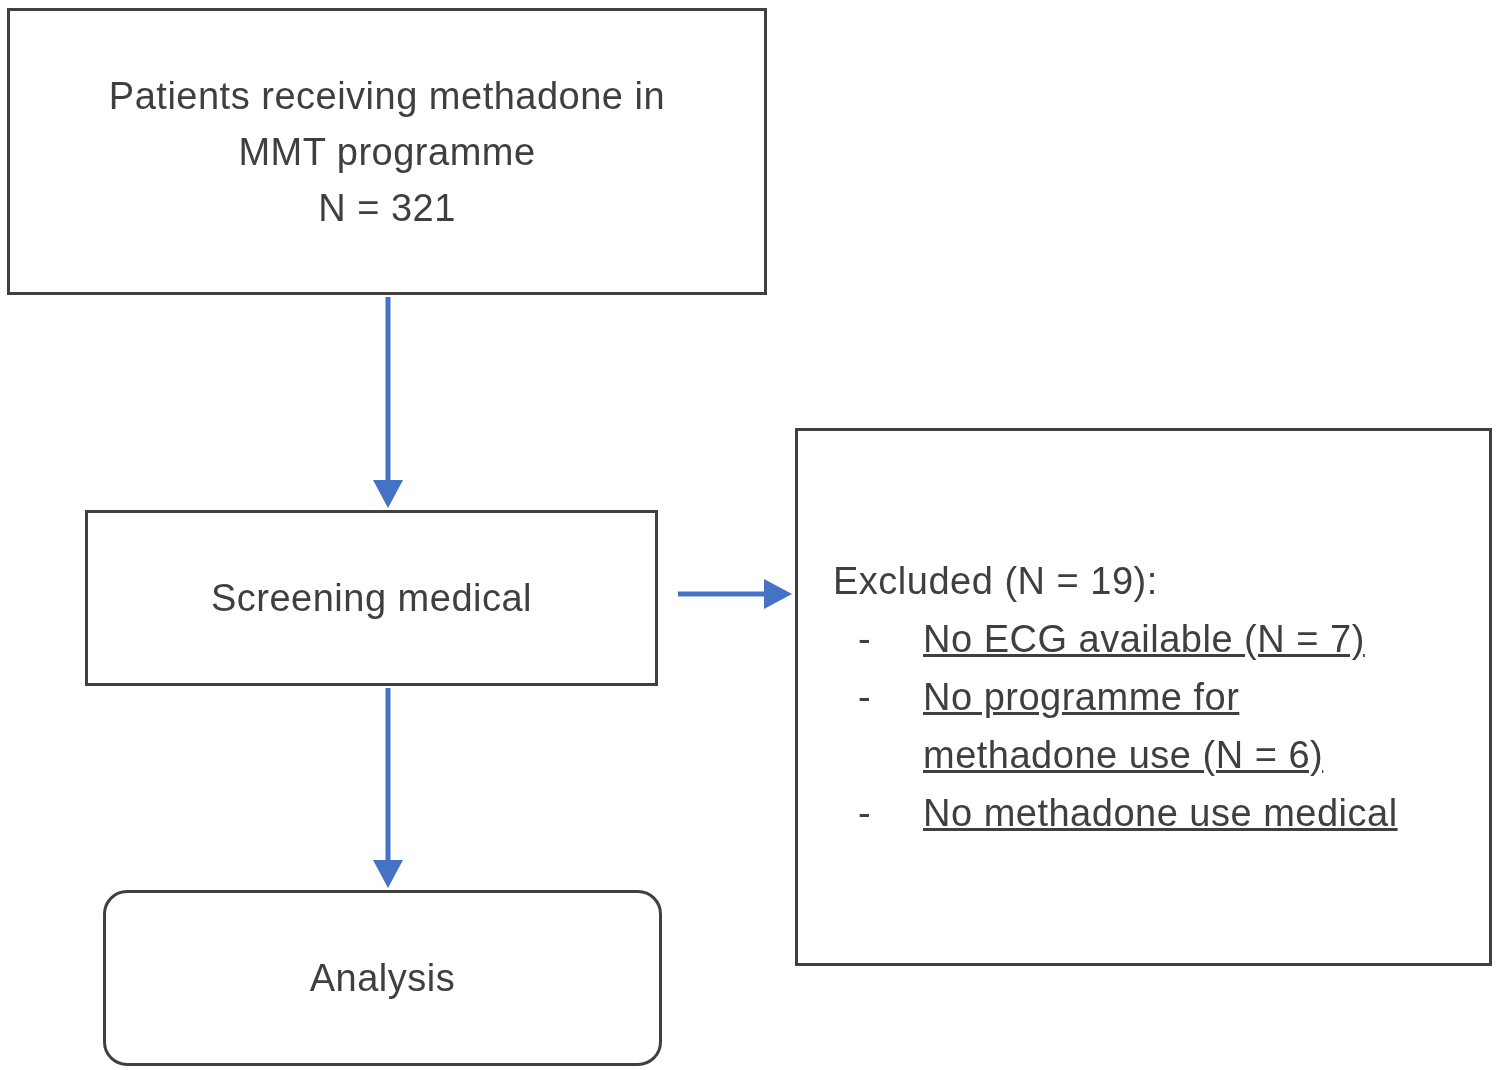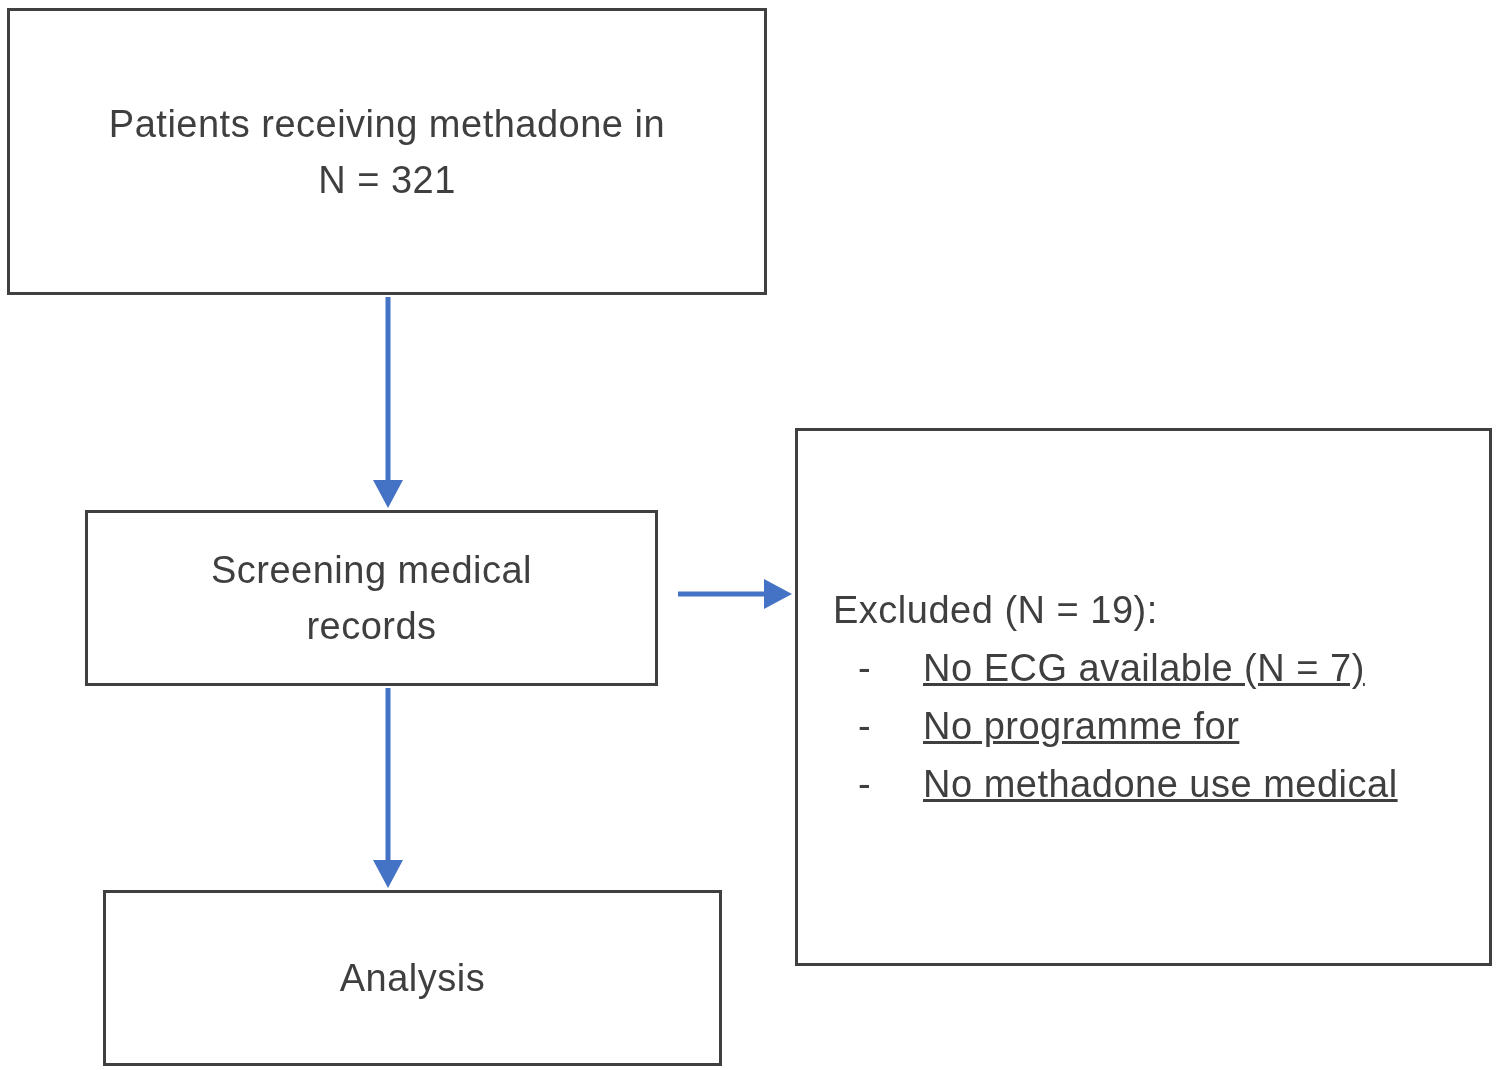--- a/index.html
+++ b/index.html
@@ -31,21 +31,21 @@
     text-align: center;
   }
   .fc-line {
     font-size: 38px;
     line-height: 56px;
     letter-spacing: 0.5px;
     white-space: nowrap;
   }
   #box-patients  { left: 0;   top: 8px;   width: 760px; height: 287px; margin-left: 7px; }
   #box-screening { left: 85px; top: 510px; width: 573px; height: 176px; }
-  #box-analysis  { left: 103px; top: 890px; width: 619px; height: 176px; }
+  #box-analysis  { left: 103px; top: 890px; width: 559px; height: 176px; border-radius: 24px; }
   #box-excluded  {
     left: 795px; top: 428px; width: 697px; height: 538px;
     padding: 19px 18px 20px 35px;
     align-items: flex-start;
     text-align: left;
   }
   .excl-title {
     font-size: 38px;
     line-height: 58px;
     letter-spacing: 0.5px;
@@ -87,41 +87,42 @@
 
     <line x1="678" y1="594" x2="766" y2="594" stroke-width="5" stroke="#4472C4"></line>
     <polygon points="764,579 764,609 792,594" stroke="none" fill="#4472C4"></polygon>
 
     <line x1="388" y1="688" x2="388" y2="862" stroke-width="5" stroke="#4472C4"></line>
     <polygon points="373,860 403,860 388,888" stroke="none" fill="#4472C4"></polygon>
   </svg>
 
   <div class="fc-box centered" id="box-patients">
     <div class="fc-line">Patients receiving methadone in</div>
+    <div class="fc-line">MMT programme</div>
     <div class="fc-line">N = 321</div>
   </div>
 
   <div class="fc-box centered" id="box-screening">
     <div class="fc-line">Screening medical</div>
-    <div class="fc-line">records</div>
   </div>
 
   <div class="fc-box" id="box-excluded">
     <div class="excl-title">Excluded (N = 19):</div>
     <ul class="excl-list">
       <li class="excl-item">
         <span class="bullet-cell">-</span>
         <span class="item-lines">
           <span class="fc-line" style="display:block">No ECG available (N = 7)</span>
         </span>
       </li>
       <li class="excl-item">
         <span class="bullet-cell">-</span>
         <span class="item-lines">
           <span class="fc-line" style="display:block">No programme for</span>
+          <span class="fc-line" style="display:block">methadone use (N = 6)</span>
         </span>
       </li>
       <li class="excl-item">
         <span class="bullet-cell">-</span>
         <span class="item-lines">
           <span class="fc-line" style="display:block">No methadone use medical</span>
         </span>
       </li>
     </ul>
   </div>

